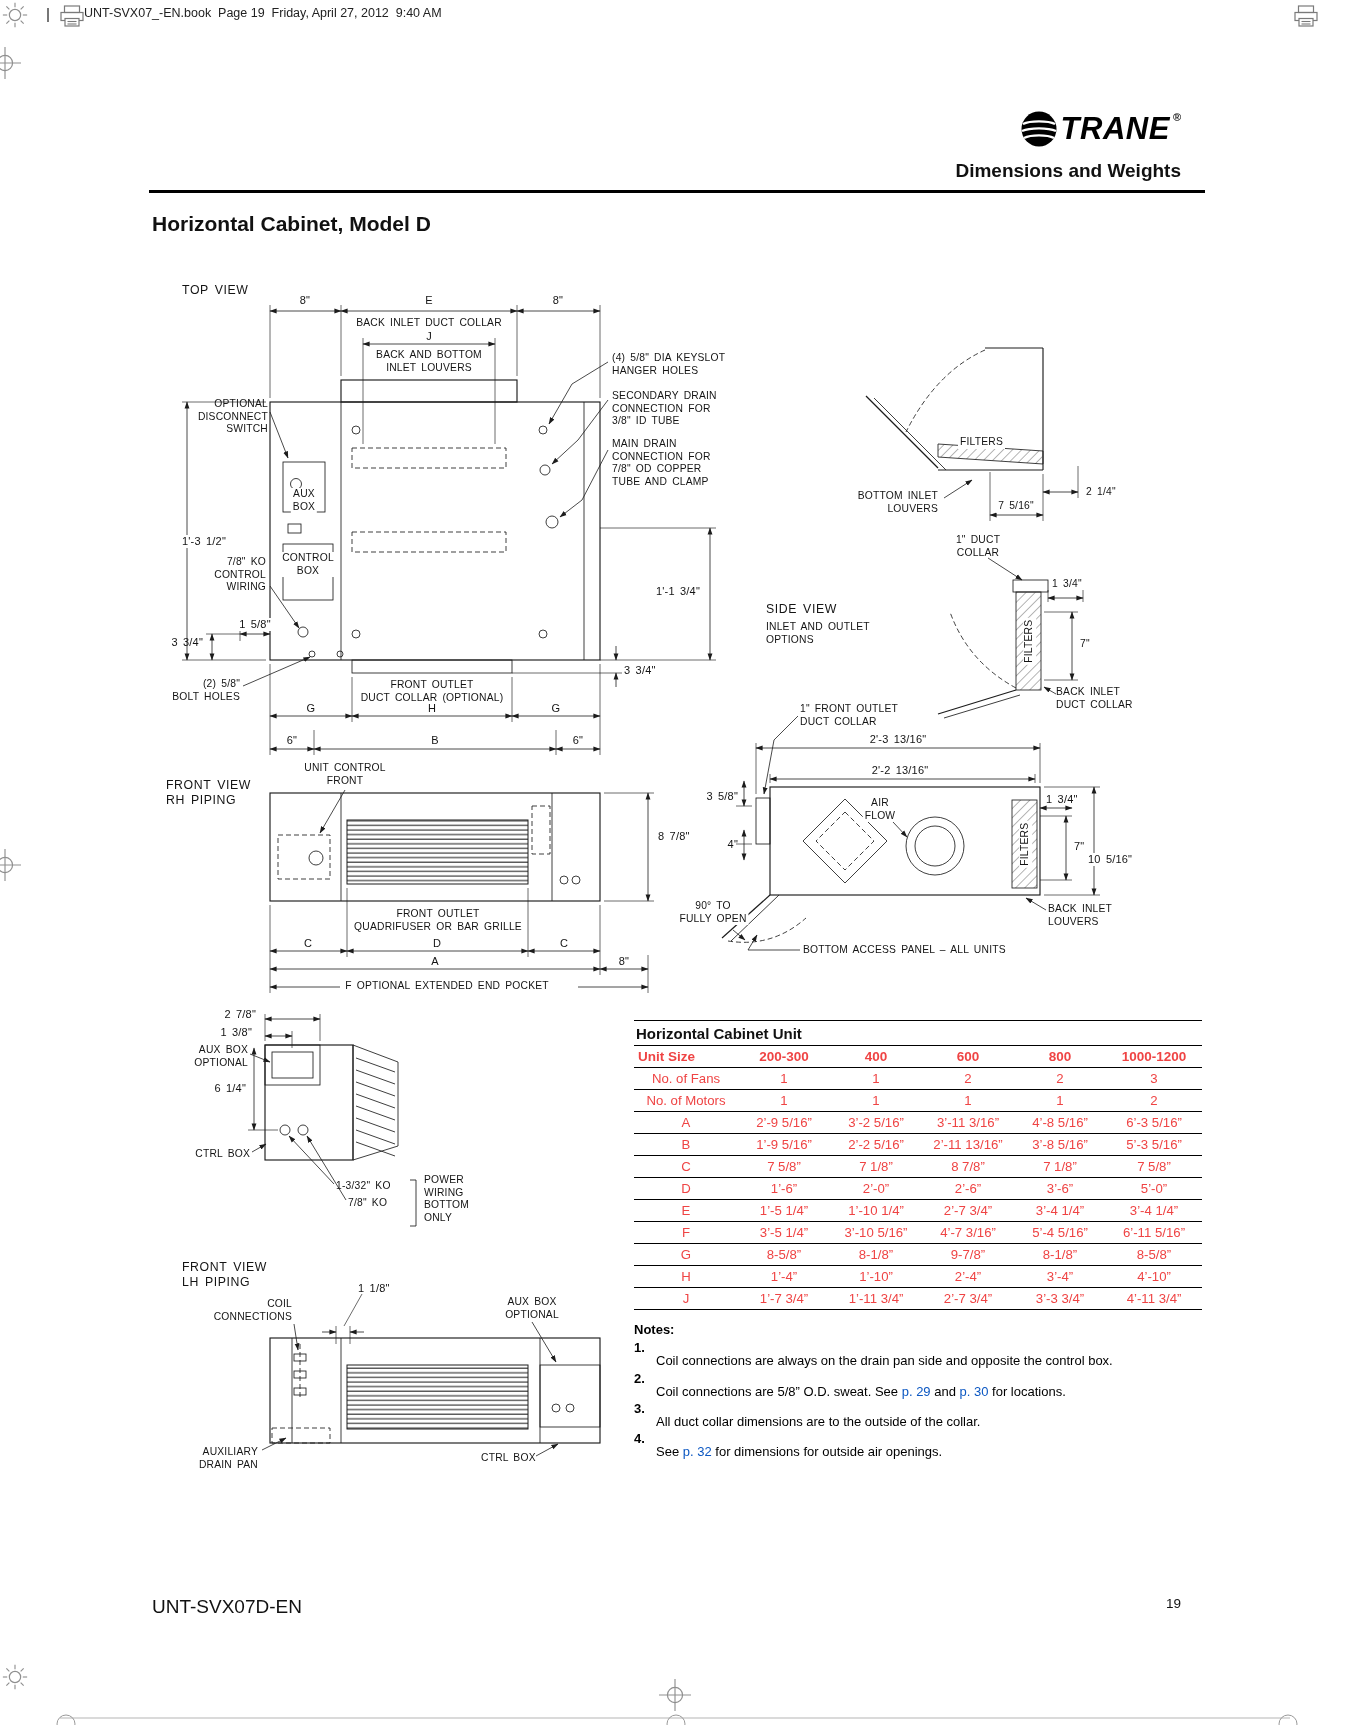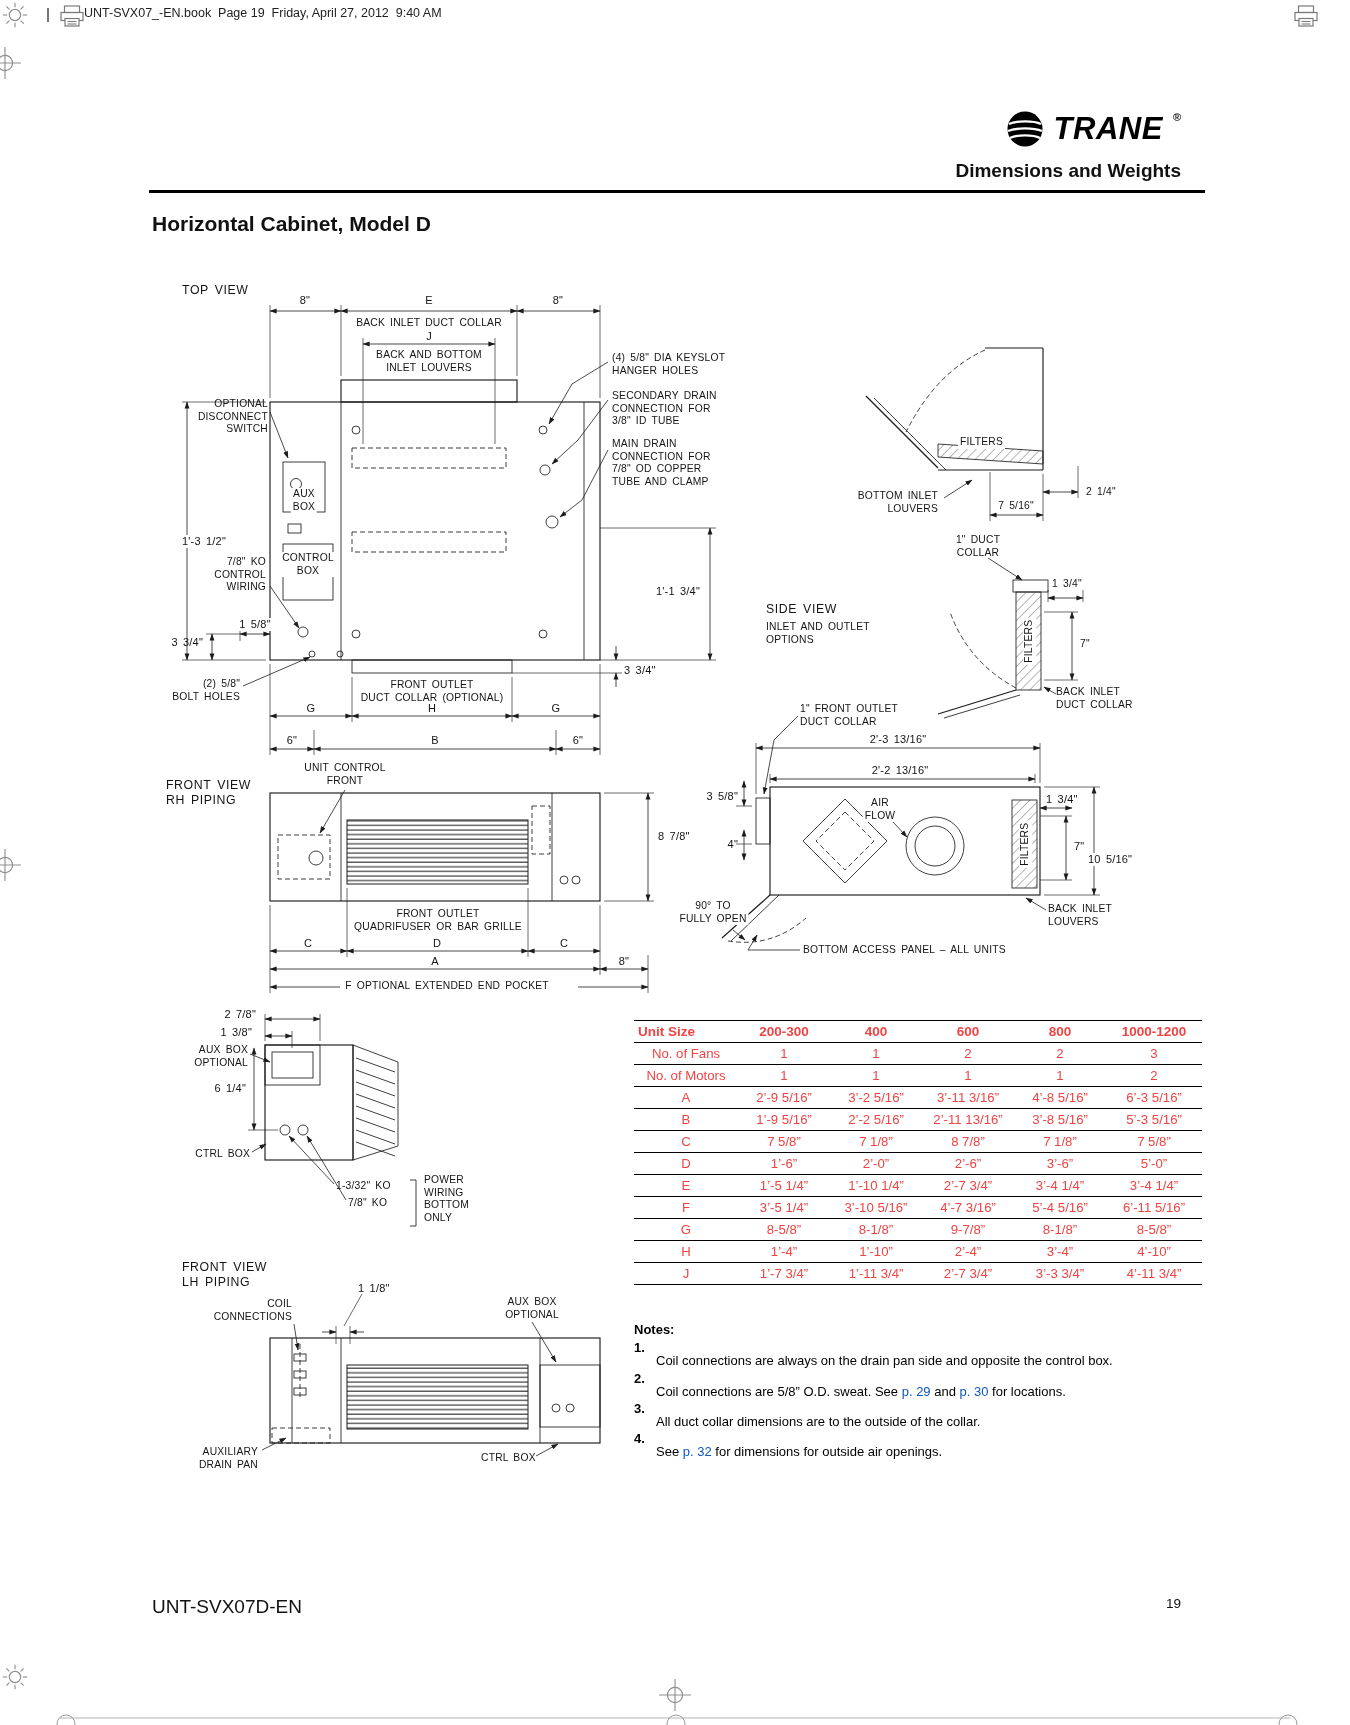--- a/index.html
+++ b/index.html
@@ -13,21 +13,21 @@
   .ext{stroke:#1c1c1c;stroke-width:0.65;fill:none}
   .lbl{position:absolute;z-index:2;font-size:11px;line-height:1.22;letter-spacing:.2px;
        word-spacing:2px;white-space:pre-line;color:#141414;}
   .s10{font-size:10.3px}
   .s12{font-size:12.3px;letter-spacing:.6px}
   .ctr{text-align:center;transform:translateX(-50%)}
   .ra{text-align:right;transform:translateX(-100%)}
   .vert{transform:rotate(-90deg)}
   .bg{background:#fff;padding:0 2px}
   .hdr-bookinfo{position:absolute;left:84px;top:6px;font-size:12.5px;z-index:2;white-space:pre;color:#222;}
-  .brand{position:absolute;right:145px;top:110px;display:flex;align-items:center;gap:10px;z-index:2;}
+  .brand{position:absolute;right:145px;top:110px;display:flex;align-items:center;gap:3px;z-index:2;}
   .brand-text{font-size:31px;font-weight:bold;font-style:italic;letter-spacing:.5px;color:#000;}
   .brand-reg{font-size:11px;font-weight:bold;align-self:flex-start;margin-top:1px;}
   .section-title{position:absolute;right:145px;top:160px;font-size:19px;font-weight:bold;z-index:2;}
   .rule{position:absolute;left:149px;top:190px;width:1056px;height:3px;background:#000;z-index:2;}
   .page-title{position:absolute;left:152px;top:212px;font-size:21px;font-weight:bold;z-index:2;}
   .table-wrap{position:absolute;left:634px;top:1020px;width:568px;z-index:2;}
   .tbl-title{font-weight:bold;font-size:15px;border-top:1.6px solid #000;padding:4px 2px 3px;}
   table.dims{width:100%;border-collapse:collapse;font-size:13.2px;color:#ef4444;table-layout:fixed;}
   table.dims th,table.dims td{border-top:1px solid #000;padding:3px 2px;text-align:center;font-weight:normal;}
   table.dims tbody tr:last-child td{border-bottom:1px solid #000;}
@@ -469,20 +469,21 @@
   <div class="lbl" style="left:358px;top:1282px">1 1/8"</div>
   <div class="lbl ra s10" style="left:292px;top:1298px">COIL
 CONNECTIONS</div>
   <div class="lbl ctr s10" style="left:532px;top:1296px">AUX BOX
 OPTIONAL</div>
   <div class="lbl ra s10" style="left:258px;top:1446px">AUXILIARY
 DRAIN PAN</div>
   <div class="lbl s10" style="left:481px;top:1452px">CTRL BOX</div>
 
   <div class="table-wrap">
+    <div class="tbl-title">Horizontal Cabinet Unit</div>
     <table class="dims">
       <colgroup>
         <col style="width:104px">
           <col style="width:92px">
           <col style="width:92px">
         <col style="width:92px">
           <col style="width:92px">
           <col style="width:96px">
       </colgroup>
       <thead>

